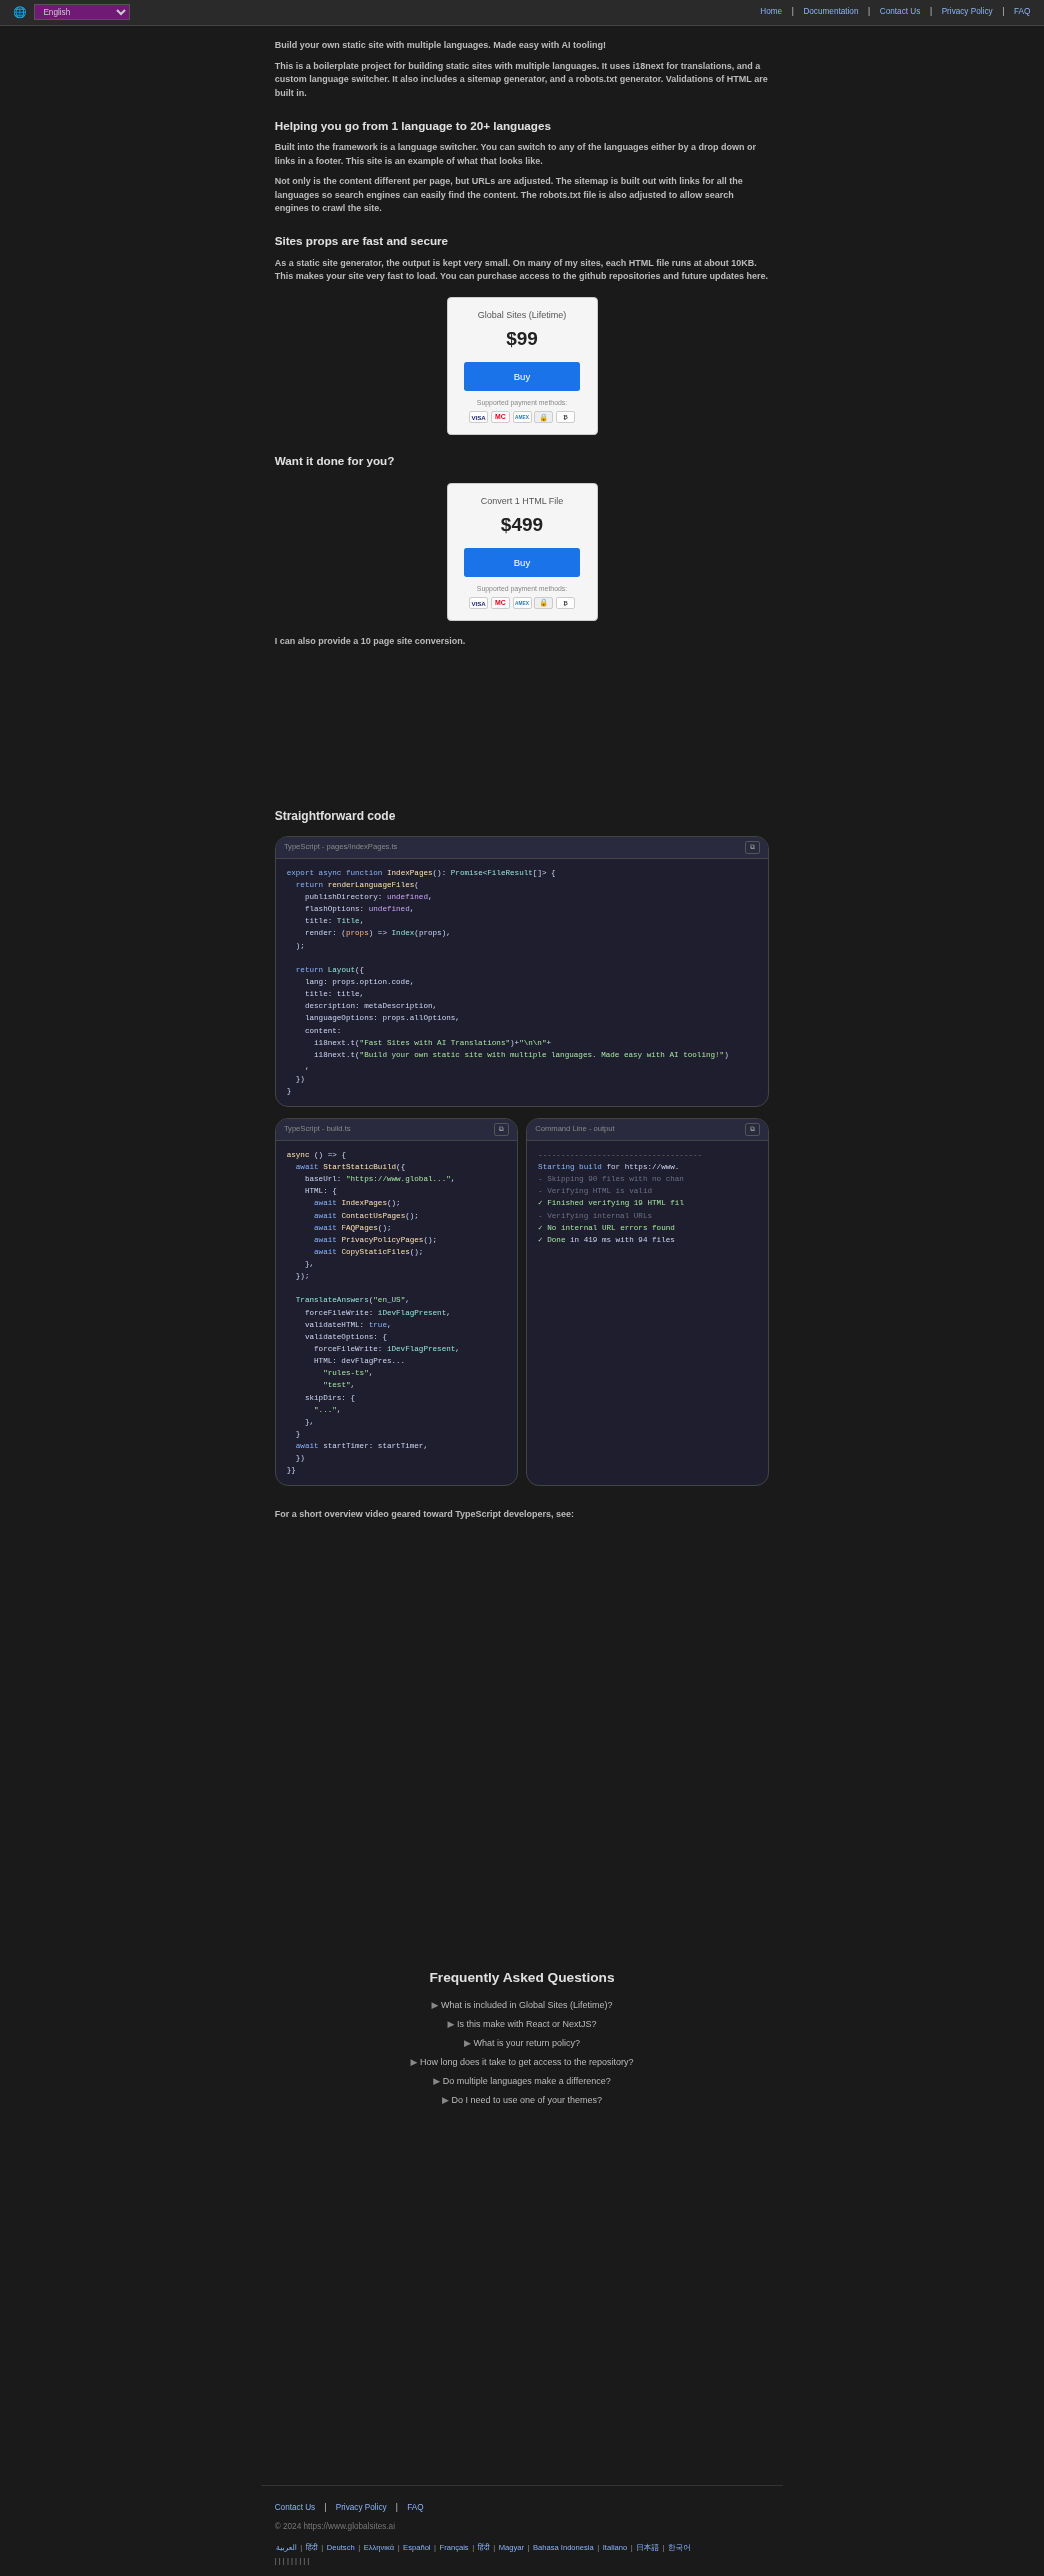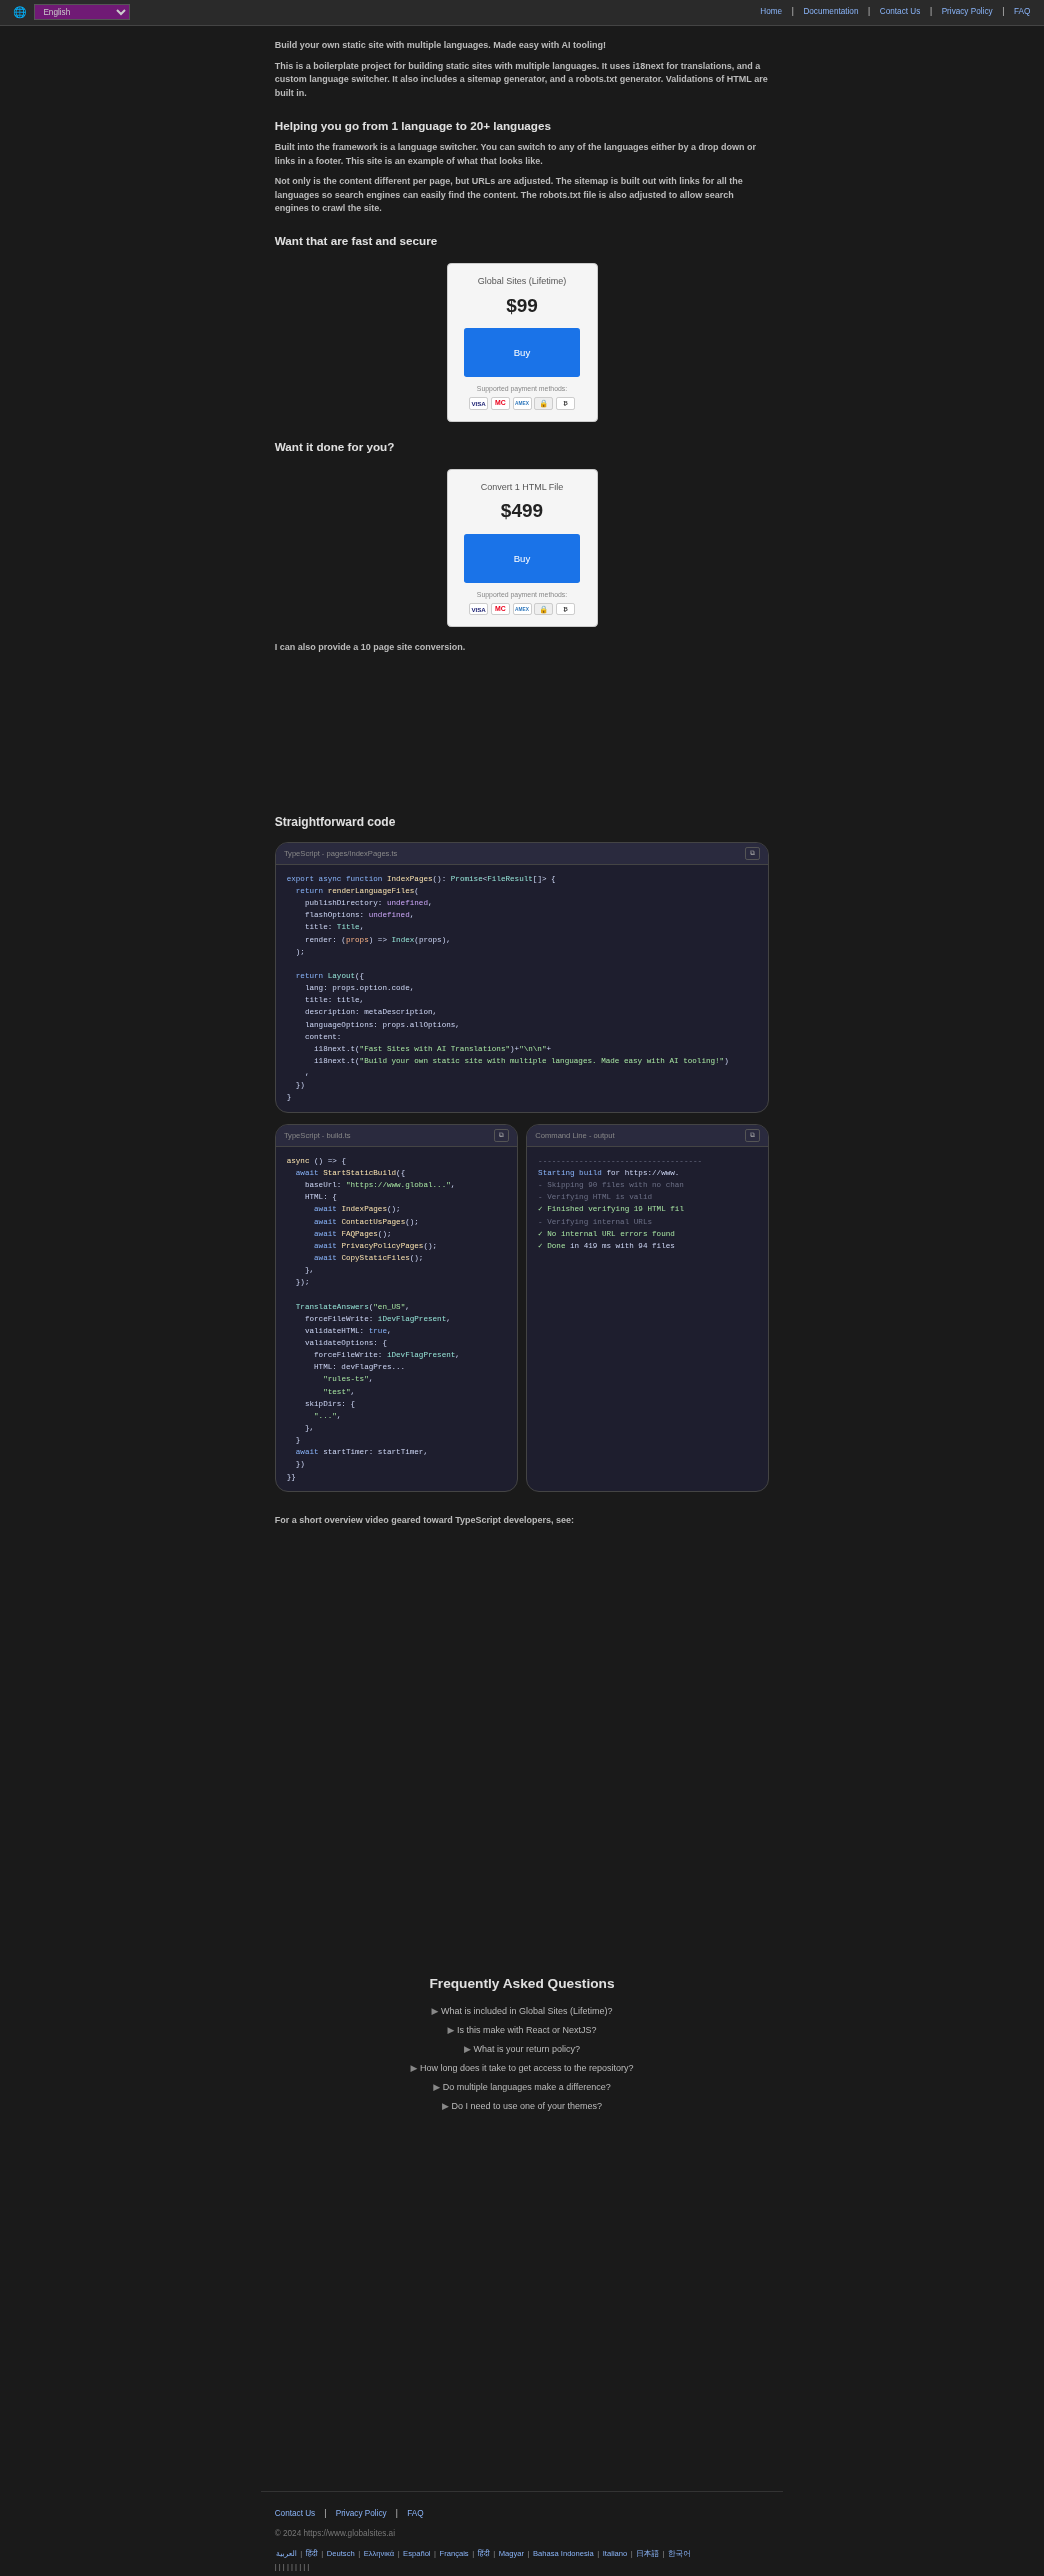--- a/index.html
+++ b/index.html
@@ -54,21 +54,21 @@
       text-align: center;
       color: #333;
     }
     .price-card .card-title { font-size: 9px; color: #555; margin-bottom: 2.7px; }
     .price-card .price { font-size: 19px; font-weight: bold; color: #222; margin-bottom: 8.2px; }
     .price-card .buy-btn {
       background: #1a73e8;
       color: #fff;
       border: none;
       border-radius: 2.7px;
-      padding: 19px 0;
+      padding: 9px 0;
       width: 100%;
       font-size: 9.6px;
       cursor: pointer;
       margin-bottom: 6.9px;
     }
     .price-card .payment-label { font-size: 6.9px; color: #888; margin-bottom: 2.7px; }
     .payment-icons { display: flex; gap: 2.7px; justify-content: center; align-items: center; }
     .payment-icon {
       width: 19px; height: 12.4px;
       border: 0.7px solid #ccc;
@@ -208,21 +208,22 @@
 
 <div class="main-content">
 
   <p>Build your own static site with multiple languages. Made easy with AI tooling!</p>
   <p>This is a boilerplate project for building static sites with multiple languages. It uses i18next for translations, and a custom language switcher. It also includes a sitemap generator, and a robots.txt generator. Validations of HTML are built in.</p>
 
   <h2>Helping you go from 1 language to 20+ languages</h2>
   <p>Built into the framework is a language switcher. You can switch to any of the languages either by a drop down or links in a footer. This site is an example of what that looks like.</p>
   <p>Not only is the content different per page, but URLs are adjusted. The sitemap is built out with links for all the languages so search engines can easily find the content. The robots.txt file is also adjusted to allow search engines to crawl the site.</p>
 
-  <h2>Want that are fast and secure</h2>
+  <h2>Sites props are fast and secure</h2>
+  <p>As a static site generator, the output is kept very small. On many of my sites, each HTML file runs at about 10KB. This makes your site very fast to load. You can purchase access to the github repositories and future updates here.</p>
 
   <div class="price-card">
     <div class="card-title">Global Sites (Lifetime)</div>
     <div class="price">$99</div>
     <button class="buy-btn">Buy</button>
     <div class="payment-label">Supported payment methods:</div>
     <div class="payment-icons">
       <div class="payment-icon visa">VISA</div>
       <div class="payment-icon mc">MC</div>
       <div class="payment-icon amex">AMEX</div>

